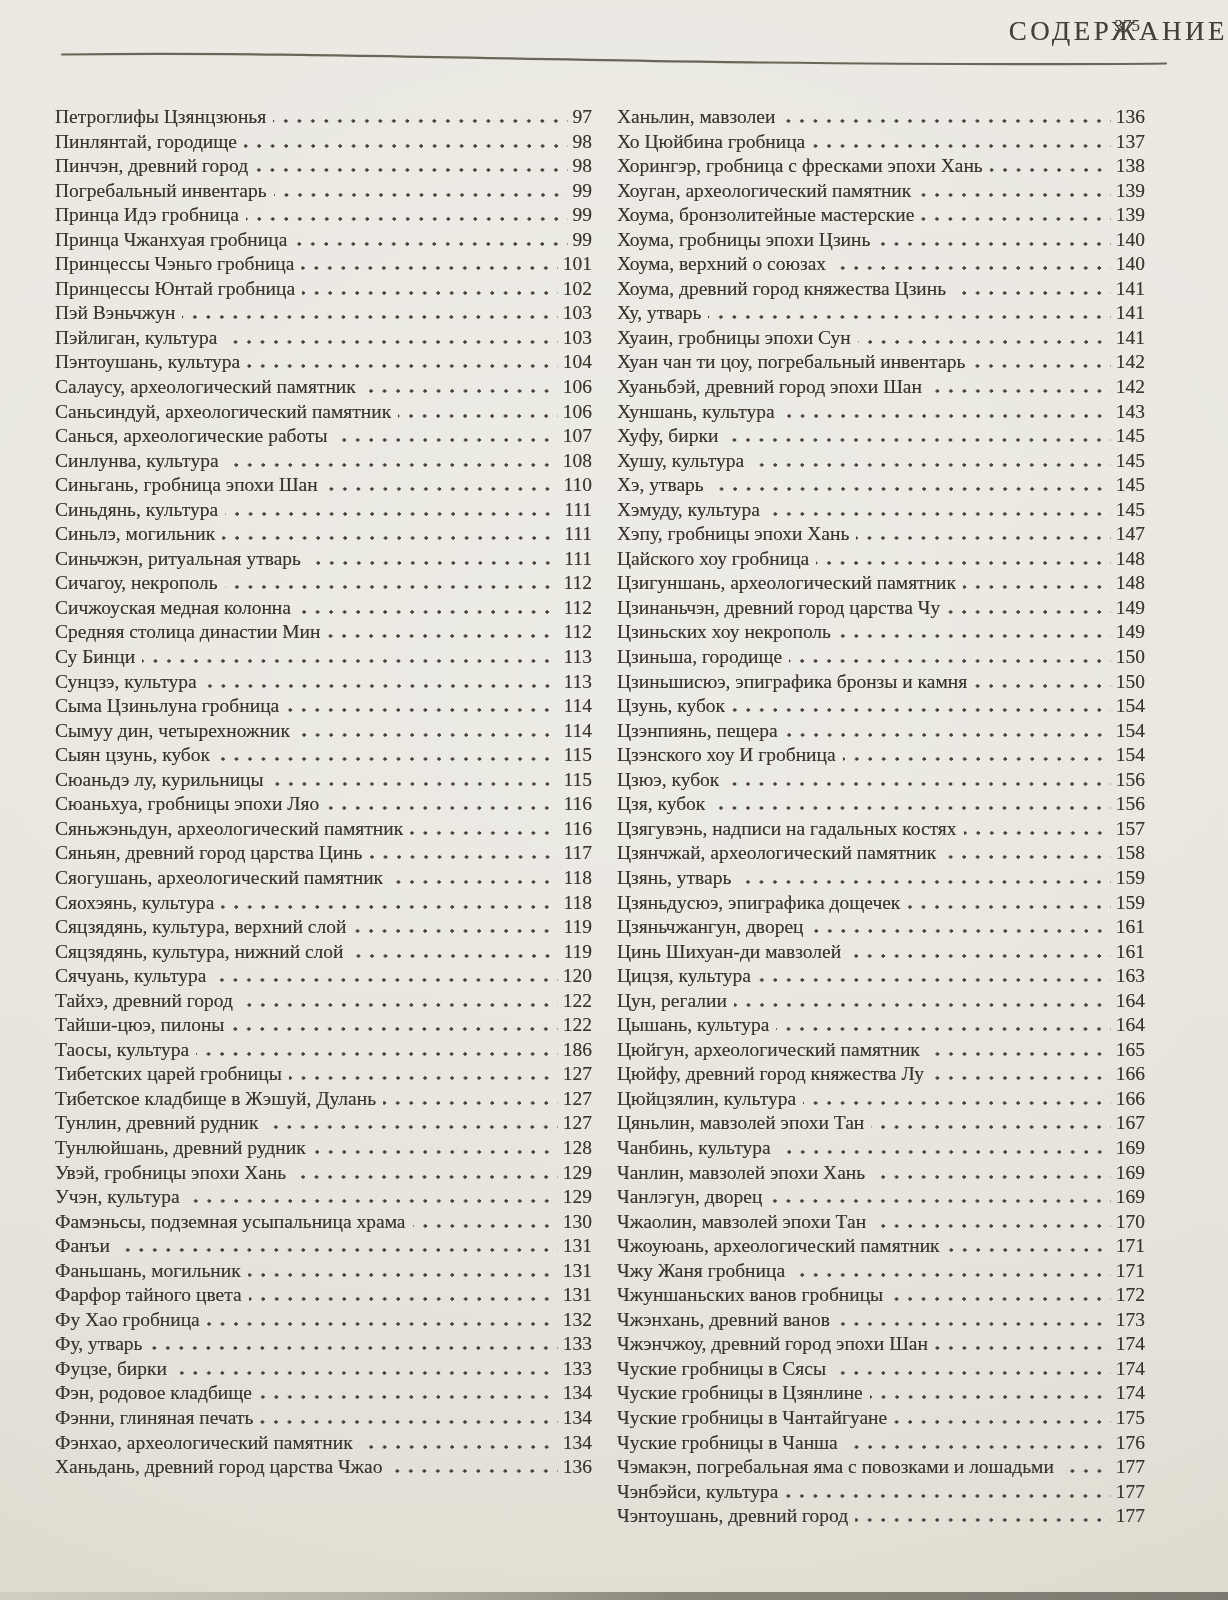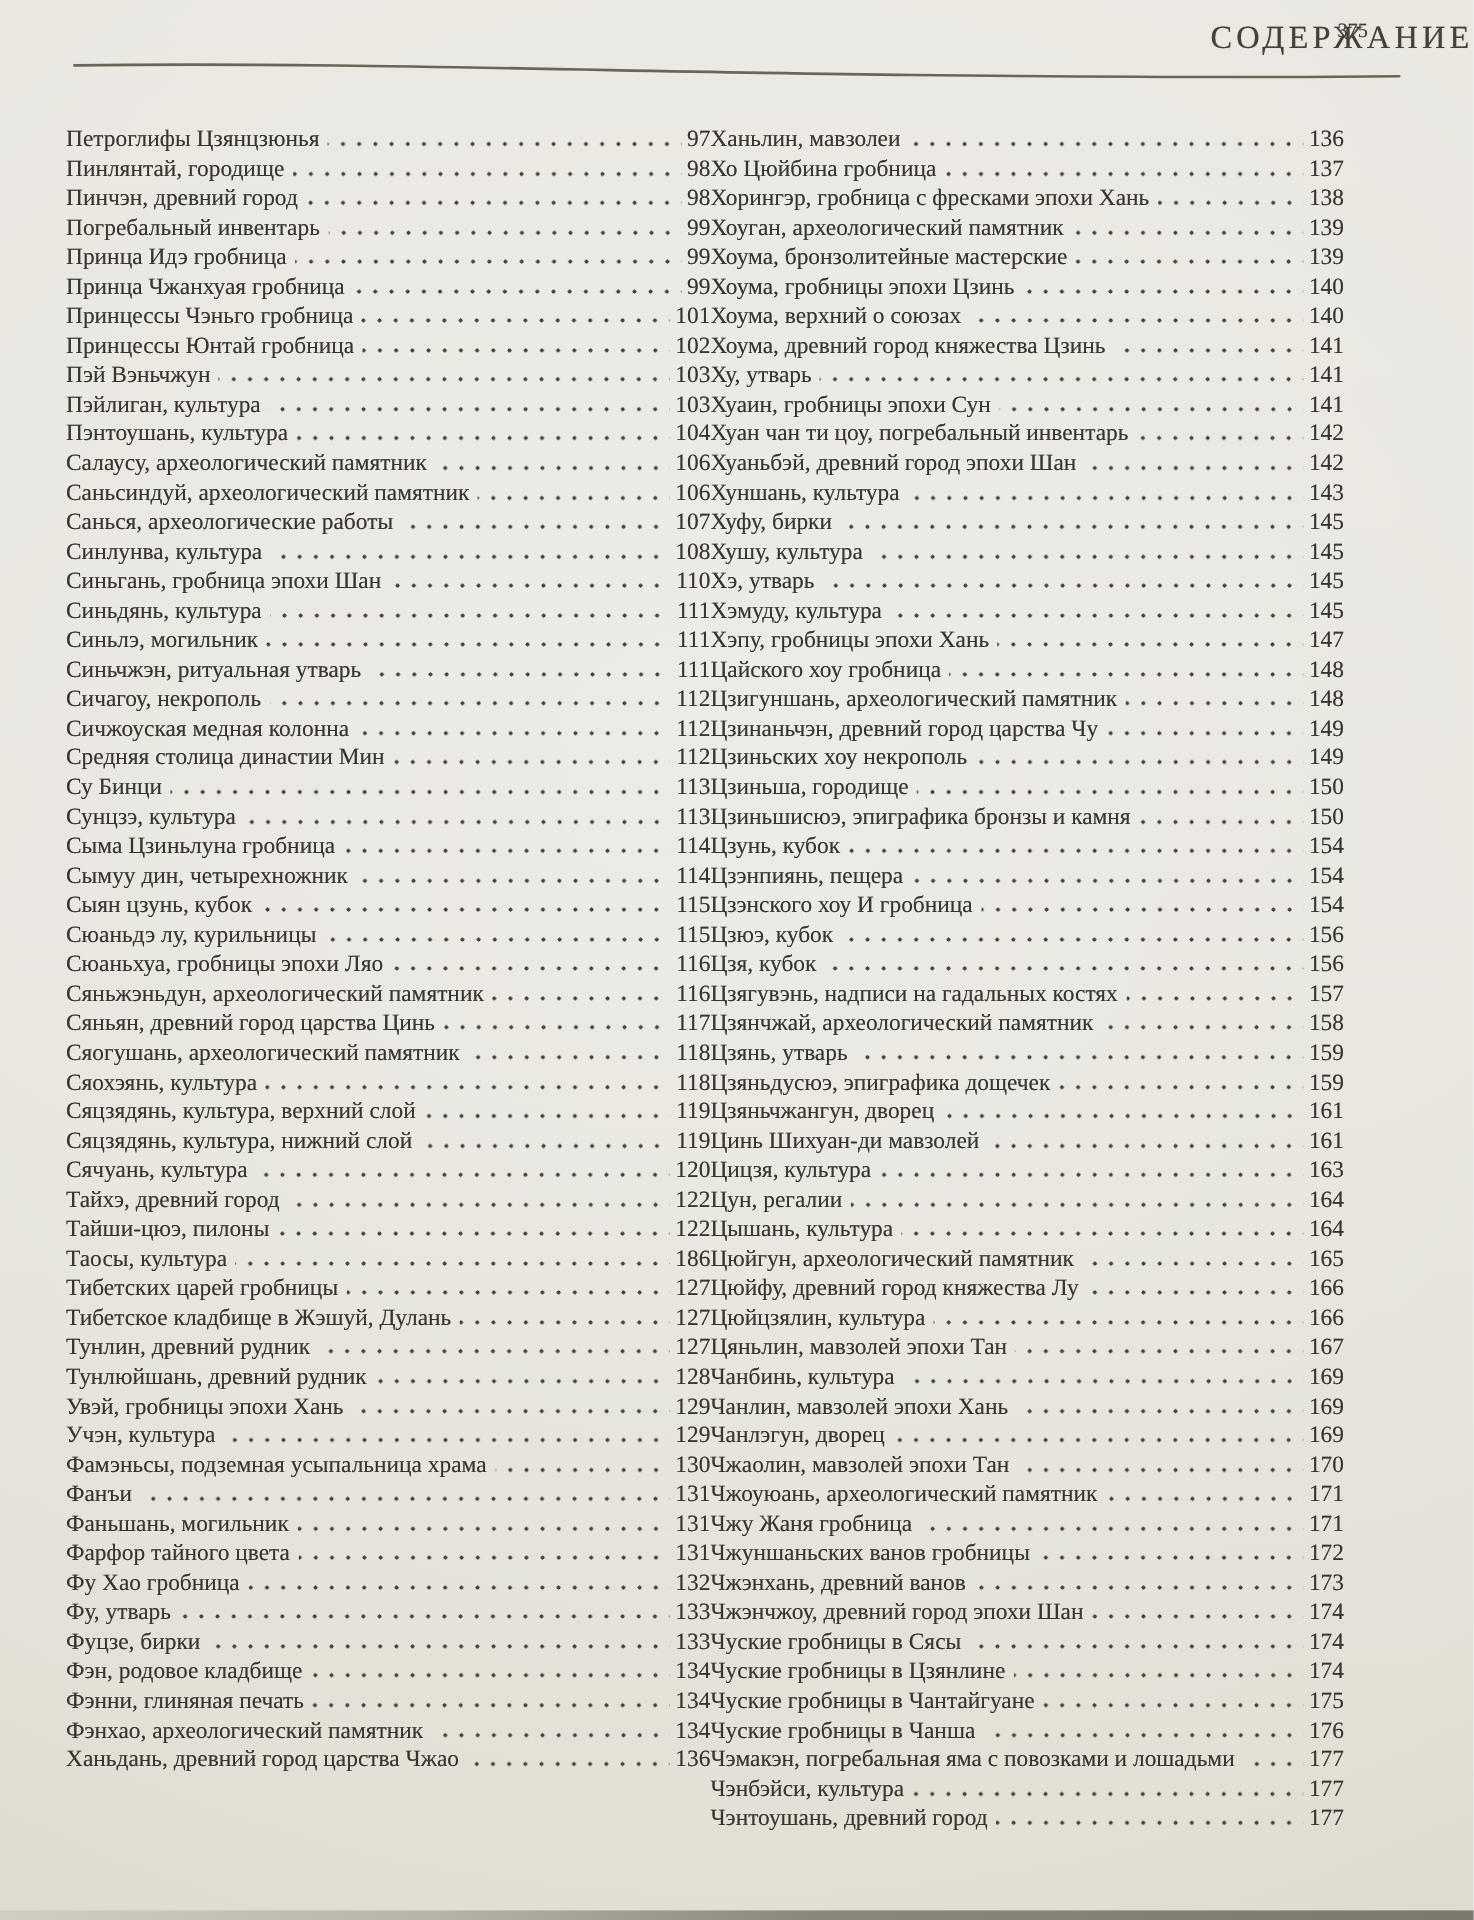--- a/index.html
+++ b/index.html
@@ -66,21 +66,21 @@
     height: 20px;
   }
 
   .cols {
     position: absolute;
     top: 106px;
     left: 55px;
     display: flex;
   }
   .col { display: block; }
-  .col-left  { width: 537px; }
+  .col-left  { width: 537px; margin-right: 25px; }
   .col-right { width: 528px; font-family: Liberation Serif, serif; }
 
   .row {
     display: flex;
     align-items: baseline;
     height: 24.55px;
     font-size: 19.5px;
     white-space: nowrap;
     color: #38352f;
   }

